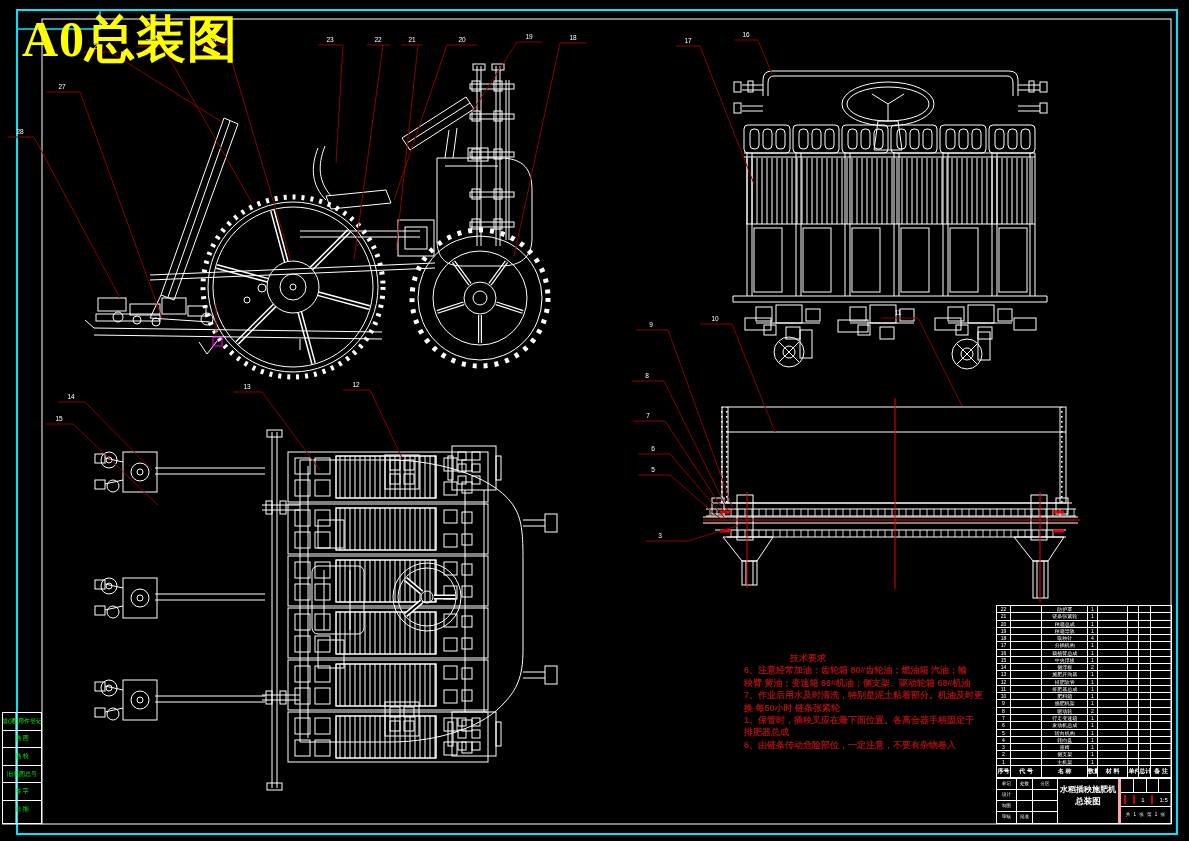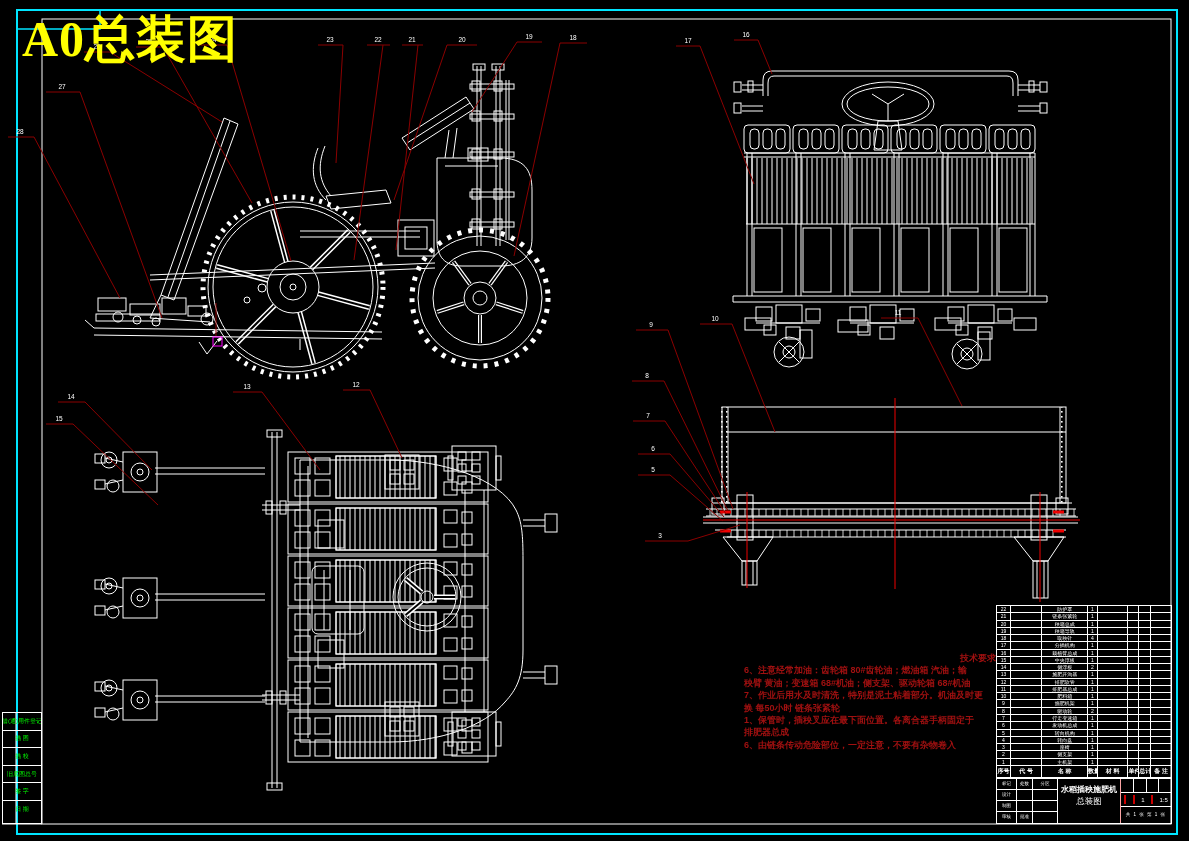--- a/index.html
+++ b/index.html
@@ -4,21 +4,21 @@
 <style>
   html,body{margin:0;padding:0;background:#000;}
   .page{position:relative;width:1189px;height:841px;background:#000;overflow:hidden;
         font-family:"Liberation Sans",sans-serif;}
   svg.draw{position:absolute;left:0;top:0;}
   .ytitle{position:absolute;left:22px;top:12px;color:#ffff00;font-size:50px;font-weight:bold;
           line-height:54px;font-family:"Liberation Serif",serif;letter-spacing:1px;z-index:3;}
   
   .notes{position:absolute;left:744px;top:652px;width:252px;color:#a01010;font-weight:bold;
          font-size:9px;line-height:12.4px;z-index:2;}
-  .notes .nt{padding-left:46px;text-align:right;}
+  .notes .nt{padding-left:46px;}
   
   .mstrip{position:absolute;left:2px;top:712px;width:40px;height:112px;border:1px solid #fff;
           box-sizing:border-box;z-index:2;}
   .mcell{height:17.6px;border-bottom:1px solid #fff;color:#00ff00;font-size:6px;display:flex;
          align-items:center;justify-content:center;white-space:nowrap;overflow:hidden;box-sizing:border-box;}
   .mcell:last-child{border-bottom:none;}
   
   .bom{position:absolute;left:996px;top:605px;width:176px;color:#fff;z-index:2;
        border-right:1px solid #fff;box-sizing:border-box;}
   .bomrow{display:flex;height:7.27px;border-left:1px solid #fff;border-top:1px solid #fff;
@@ -33,23 +33,23 @@
   
   .tb{position:absolute;left:996px;top:778px;width:176px;height:46px;border:1px solid #fff;
       box-sizing:border-box;color:#fff;z-index:2;}
   .tbl{position:absolute;left:0;top:0;width:60px;height:44px;font-size:4.5px;}
   .tbl .r{height:11px;display:flex;border-bottom:1px solid #fff;box-sizing:border-box;}
   .tbl .r:last-child{border-bottom:none;}
   .g1{width:20px;border-right:1px solid #fff;box-sizing:border-box;text-align:center;line-height:10px;overflow:hidden;}
   .g2{width:16px;border-right:1px solid #fff;box-sizing:border-box;text-align:center;line-height:10px;overflow:hidden;}
   .g3{flex:1;text-align:center;line-height:10px;overflow:hidden;}
   .tbm{position:absolute;left:60px;top:0;width:64px;height:44px;border-left:1px solid #fff;
-       border-right:1px solid #fca5a5;box-sizing:border-box;text-align:center;}
+       border-right:3px solid #fca5a5;box-sizing:border-box;text-align:center;}
   .prod{font-size:8px;font-weight:bold;line-height:11px;margin-top:5px;white-space:nowrap;}
-  .dwg{font-size:8.5px;font-weight:normal;line-height:13px;}
+  .dwg{font-size:8.5px;font-weight:bold;line-height:13px;}
   .tbr{position:absolute;left:124px;top:0;right:0;height:44px;font-size:5px;}
   .tbr .r1{height:14px;border-bottom:1px solid #fff;display:flex;box-sizing:border-box;}
   .tbr .r1 span{flex:1;border-right:1px solid #fff;}
   .tbr .r1 span:last-child{border-right:none;}
   .tbr .r2{height:14px;border-bottom:1px solid #fff;display:flex;align-items:center;
            justify-content:space-around;box-sizing:border-box;font-size:6px;}
   .tick{width:2px;height:9px;background:#cc0000;display:inline-block;}
   .tbr .r3{height:14px;display:flex;align-items:center;justify-content:center;font-size:4.5px;
            letter-spacing:1px;}
 </style>

